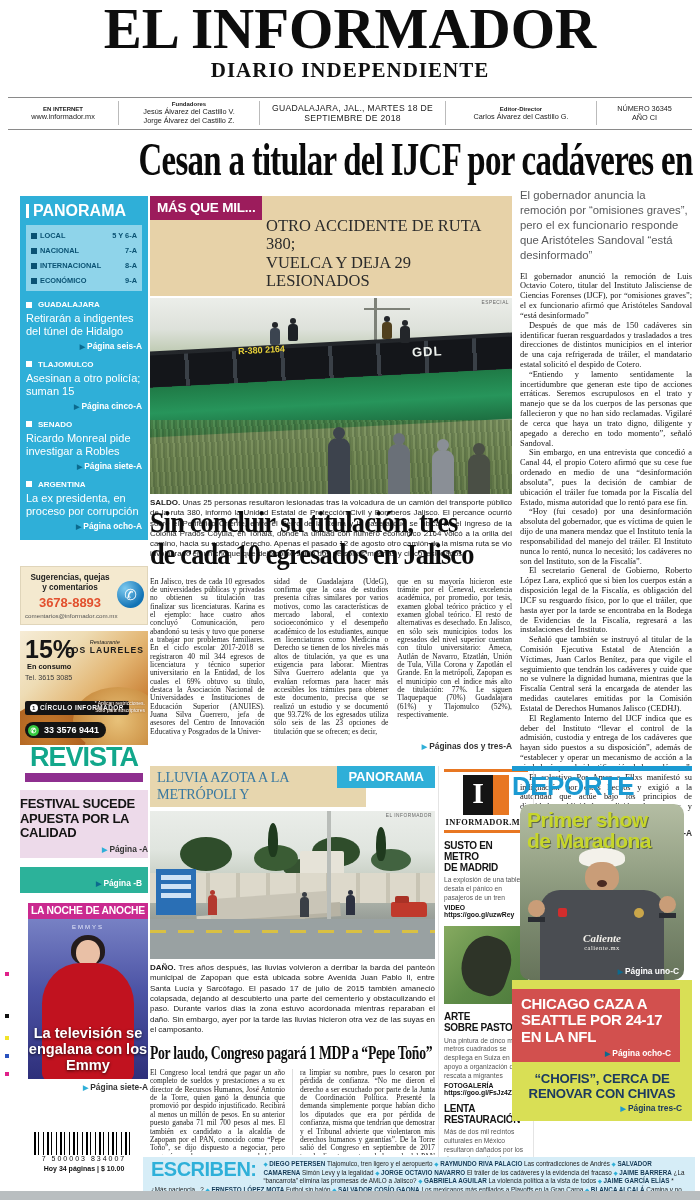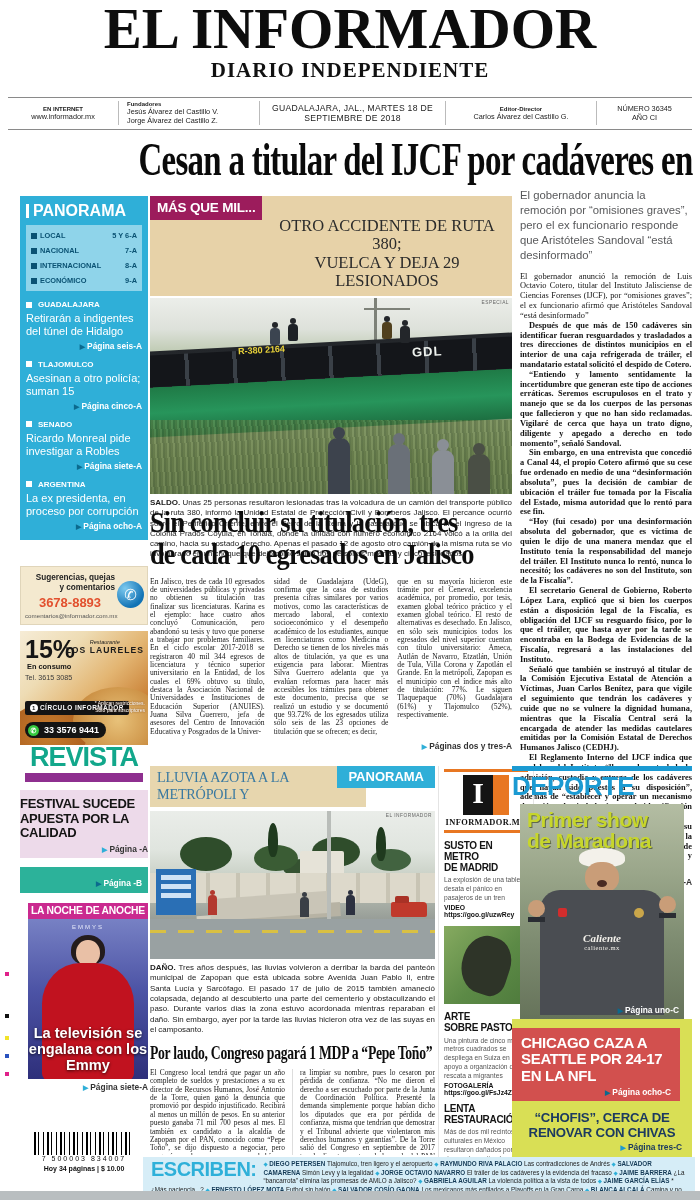--- a/index.html
+++ b/index.html
@@ -10,21 +10,21 @@
   .masthead { position:absolute; top:0; left:0; width:700px; text-align:center; }
   .mast-title { font-family:"Liberation Serif",serif; font-weight:bold; font-size:57px; line-height:1.0; letter-spacing:0px; color:#0d0d0d; }
   .mast-sub { font-family:"Liberation Serif",serif; font-weight:bold; font-size:21px; letter-spacing:1px; margin-top:1px; }
   .infobar { position:absolute; top:97px; left:8px; width:684px; border-top:1px solid #8a8a8a; border-bottom:1px solid #8a8a8a; padding:3px 0 4px; display:flex; align-items:center; }
   .ib-cell { padding:0 8px; }
   .ib-lab { font-size:6px; font-weight:bold; color:#222; }
   .ib-sm { font-size:7.3px; color:#222; line-height:1.25; }
   .ib-date { font-size:8.6px; color:#222; letter-spacing:0.3px; }
   .ib-sep { border-left:1px solid #bbb; align-self:stretch; }
   .ib-c1 { width:110px; text-align:center; }
-  .ib-c2 { width:140px; }
+  .ib-c2 { width:140px; text-align:center; }
   .ib-c3 { flex:1; text-align:center; }
   .ib-c4 { width:150px; text-align:center; }
   .ib-c5 { width:95px; text-align:center; }
 
   .lead-head { position:absolute; top:132px; left:0; width:700px; text-align:center; }
   .lead-head span { display:inline-block; white-space:nowrap; font-family:"Liberation Serif",serif; font-weight:bold; font-size:47px; letter-spacing:-1px; transform:scaleX(.70); transform-origin:50% 50%; color:#0a0a0a; }
 
   
   .plink { font-weight:bold; font-size:8.4px; text-align:right; color:#333; }
   .plink .arr { color:#2FAFD8; font-size:7px; margin-right:2px; }
@@ -41,21 +41,21 @@
   .pan-ir { display:flex; justify-content:space-between; align-items:center; font-size:7.4px; font-weight:bold; color:#0A5273; padding:3px 0; }
   .sq { display:inline-block; width:6px; height:6px; background:#0A5273; margin-right:3px; vertical-align:middle; }
   .sq-w { background:#fff; }
   .pan-item { margin-top:9px; }
   .pan-kick { font-size:8px; font-weight:bold; display:flex; align-items:center; gap:3px; }
   .pan-hl { font-size:11px; line-height:1.18; margin-top:3px; }
   .pan-item .plink { margin-top:3px; }
 
   
   .sug { position:absolute; left:20px; top:566px; width:128px; background:#F4E9CF; border:1px solid #e0d5ba; padding:6px 32px 5px 4px; text-align:center; }
-  .sug-l { font-size:8.2px; font-weight:bold; color:#222; line-height:1.2;text-align:right; }
+  .sug-l { font-size:8.2px; font-weight:bold; color:#222; line-height:1.2; }
   .sug-ph { font-size:13px; font-weight:bold; color:#E2502E; margin-top:2px; }
   .sug-em { font-size:6.2px; color:#555; margin-top:2px; }
   .sug-ic { position:absolute; right:3px; top:14px; width:27px; height:27px; border-radius:50%;
             background:radial-gradient(circle at 30% 28%,#7cc9ef,#1273b5 70%); color:#fff; font-size:15px; line-height:27px; text-align:center; }
 
   
   .ad { position:absolute; left:20px; top:631px; width:128px; height:114px; overflow:hidden;
         background:linear-gradient(135deg,#f6ecd6 0%,#eedcb4 28%,#e3b572 55%,#ca8136 80%,#b96a2a 100%); }
   .ad-blob1 { position:absolute; left:-12px; bottom:-18px; width:80px; height:60px; border-radius:50%; background:radial-gradient(circle,#c77d2e,#a85a1c); }
   .ad-blob2 { position:absolute; right:-15px; bottom:-8px; width:90px; height:66px; border-radius:50%; background:radial-gradient(circle,#e8c27a,#bf7a2c); }
@@ -96,21 +96,21 @@
   .bc { position:absolute; left:20px; top:1132px; width:128px; text-align:center; }
   .bc-bars { width:100px; height:23px; margin:0 auto;
              background:repeating-linear-gradient(90deg,#000 0 2px,#fff 2px 4px,#000 4px 5px,#fff 5px 9px,#000 9px 10px,#fff 10px 13px); }
   .bc-d { font-size:7px; letter-spacing:2px; color:#111; }
   .bc-i { font-size:7px; font-weight:bold; margin-top:3px; color:#111; }
 
   
   .accident { position:absolute; left:150px; top:196px; width:362px; }
   .acc-head { position:relative; background:#E7D2A8; min-height:42px; padding:21px 4px 5px 116px; }
   .acc-kick { position:absolute; left:0; top:0; background:#9C1C5C; color:#fff; font-weight:bold; font-size:13.5px; padding:4px 7px 5px; letter-spacing:-0.2px; }
-  .acc-h { font-family:"Liberation Serif",serif; font-size:16.5px; color:#2b2b2b; text-align:center; line-height:1.12; }
+  .acc-h { font-family:"Liberation Serif",serif; font-size:16.5px; color:#2b2b2b; text-align:left; line-height:1.12; }
   .bus-photo { position:relative; height:196px; margin-top:2px; overflow:hidden;
     background:linear-gradient(180deg,#eceeea 0%,#dde1da 16%,#b9c6ab 30%,#94a884 48%,#80966f 64%,#6b8259 82%,#5d7450 100%); }
   .pole { position:absolute; left:62%; top:0; width:3px; height:72px; background:#7d8178; }
   .pole-arm { position:absolute; left:59%; top:10px; width:46px; height:2px; background:#7d8178; }
   .bus { position:absolute; left:-8px; top:44px; width:380px; height:86px; transform:rotate(-3deg); border-radius:8px 8px 4px 4px; overflow:hidden;
          background:linear-gradient(180deg,#23262a 0%,#2b2f33 42%,#1f7a46 42%,#27955b 72%,#1d6f41 100%); }
   .bus-win { position:absolute; left:0; top:4px; width:100%; height:32px;
              background:repeating-linear-gradient(90deg,#14161a 0 44px,#3a4047 44px 48px); }
   .bus-route { position:absolute; left:88px; top:48px; color:#e8d23a; font-weight:bold; font-size:9px; transform:rotate(-3deg); line-height:1.05; }
   .bus-gdl { position:absolute; right:70px; top:46px; color:#eef2ee; font-weight:bold; font-size:13px; letter-spacing:1px; transform:rotate(-3deg); }
@@ -136,21 +136,21 @@
   .titulacion { position:absolute; left:150px; top:506px; width:362px; }
   .tit-l { display:block; white-space:nowrap; font-family:"Liberation Serif",serif; font-weight:bold; font-size:30px; line-height:1.06; letter-spacing:-1px; transform:scaleX(.88); transform-origin:0 50%; color:#0d0d0d; }
   .tit-cols { display:flex; gap:9px; margin-top:8px; }
   .tit-col { flex:1; font-family:"Liberation Serif",serif; font-size:7.6px; line-height:1.1; text-align:justify; color:#191919; }
   .tit-link { margin-top:5px; }
 
   
   .ijcf { position:absolute; left:520px; top:188px; width:172px; }
   .ijcf-deck { font-size:11.3px; line-height:1.32; color:#58595b; }
   .ijcf-body { margin-top:9px; font-family:"Liberation Serif",serif; font-size:8.4px; line-height:1.17; text-align:justify; color:#141414; }
-  .ijcf-body p + p { text-indent:9px;font-weight:bold; }
+  .ijcf-body p + p { text-indent:9px; }
   .ijcf .plink { margin-top:6px; }
 
   
   .lluvia { position:absolute; left:150px; top:766px; width:285px; height:389px; overflow:hidden; }
   .llu-head { position:relative; }
   .llu-tan { background:#E7D6AE; width:216px; padding:3px 7px 4px; font-family:"Liberation Serif",serif; color:#3A79A1; font-size:14.2px; line-height:1.2; letter-spacing:-0.2px; }
   .llu-badge { position:absolute; right:0; top:0; background:#2FAFD8; color:#fff; font-weight:bold; font-size:13px; padding:3px 11px 4px; }
   .cem { position:relative; height:148px; margin-top:4px; overflow:hidden;
          background:linear-gradient(180deg,#eaede9 0%,#e0e5df 26%,#ccd3c9 42%,#b2b9ae 56%,#999f99 72%,#868c86 100%); }
   .trees { position:absolute; left:30px; top:26px; width:52px; height:34px; border-radius:50%; background:#2f4d2b;
@@ -194,22 +194,22 @@
   .mx-k { font-size:6.8px; font-weight:bold; color:#111; margin-top:1px; }
   .mx-u { font-size:6.8px; font-weight:bold; color:#111; }
   .mx-art { height:78px; margin-top:8px; position:relative; overflow:hidden;
             background:linear-gradient(135deg,#86aa60 0%,#5c8a46 55%,#4e7a3c 100%); }
   .mx-art .fig { position:absolute; left:18px; top:10px; width:48px; height:58px; background:#2e3428; border-radius:45% 45% 30% 50%; transform:rotate(18deg); }
 
   
   .dep { position:absolute; left:512px; top:766px; width:180px; }
   .dep-rule { height:5px; background:#1B9AD2; }
   .dep-title { color:#1B9AD2; font-weight:bold; font-size:26px; letter-spacing:-0.5px; line-height:1.1; margin-top:1px; }
-  .mara { position:relative; width:164px; height:215px; margin-left:8px; margin-top:3px; overflow:hidden;
-          background:linear-gradient(180deg,#b4bda3 0%,#9aa68a 32%,#7f8d72 62%,#66735a 100%); }
+  .mara { position:relative; width:164px; height:176px; margin-left:8px; margin-top:3px; overflow:hidden;
+          background:linear-gradient(180deg,#b4bda3 0%,#9aa68a 32%,#7f8d72 62%,#66735a 100%);border-radius:10px; }
   .mara-t { position:absolute; top:5px; left:7px; color:#C7D62B; font-weight:bold; font-size:21px; line-height:1.02; letter-spacing:-0.5px; text-shadow:1px 1px 0 rgba(55,65,35,.65); }
   .mara-cap { position:absolute; top:44px; left:50%; transform:translateX(-50%); width:46px; height:19px; background:#f3f1ea; border-radius:50% 50% 35% 35%; }
   .mara-face { position:absolute; top:58px; left:50%; transform:translateX(-50%); width:34px; height:31px; background:#c99d78; border-radius:46%; }
   .mara-mouth { position:absolute; top:76px; left:50%; transform:translateX(-50%); width:10px; height:7px; background:#4a2a22; border-radius:50%; }
   .mara-torso { position:absolute; top:86px; left:50%; transform:translateX(-50%); width:124px; height:125px; background:#4a4d52; border-radius:20px 20px 0 0; }
   .mara-logo { position:absolute; top:104px; left:38px; width:9px; height:9px; background:#d22d2d; border-radius:2px; }
   .mara-badge { position:absolute; top:104px; right:40px; width:10px; height:10px; background:#caa64a; border-radius:50%; }
   .mara-cal { position:absolute; top:128px; left:0; right:0; text-align:center; color:#f2f0ea; font-family:"Liberation Serif",serif; font-style:italic; font-weight:bold; font-size:11px; line-height:1.1; }
   .mara-cal small { font-style:normal; font-weight:normal; font-size:6.5px; display:block; letter-spacing:.5px; }
   .fist { position:absolute; width:17px; height:17px; background:#c99d78; border-radius:50%; }

